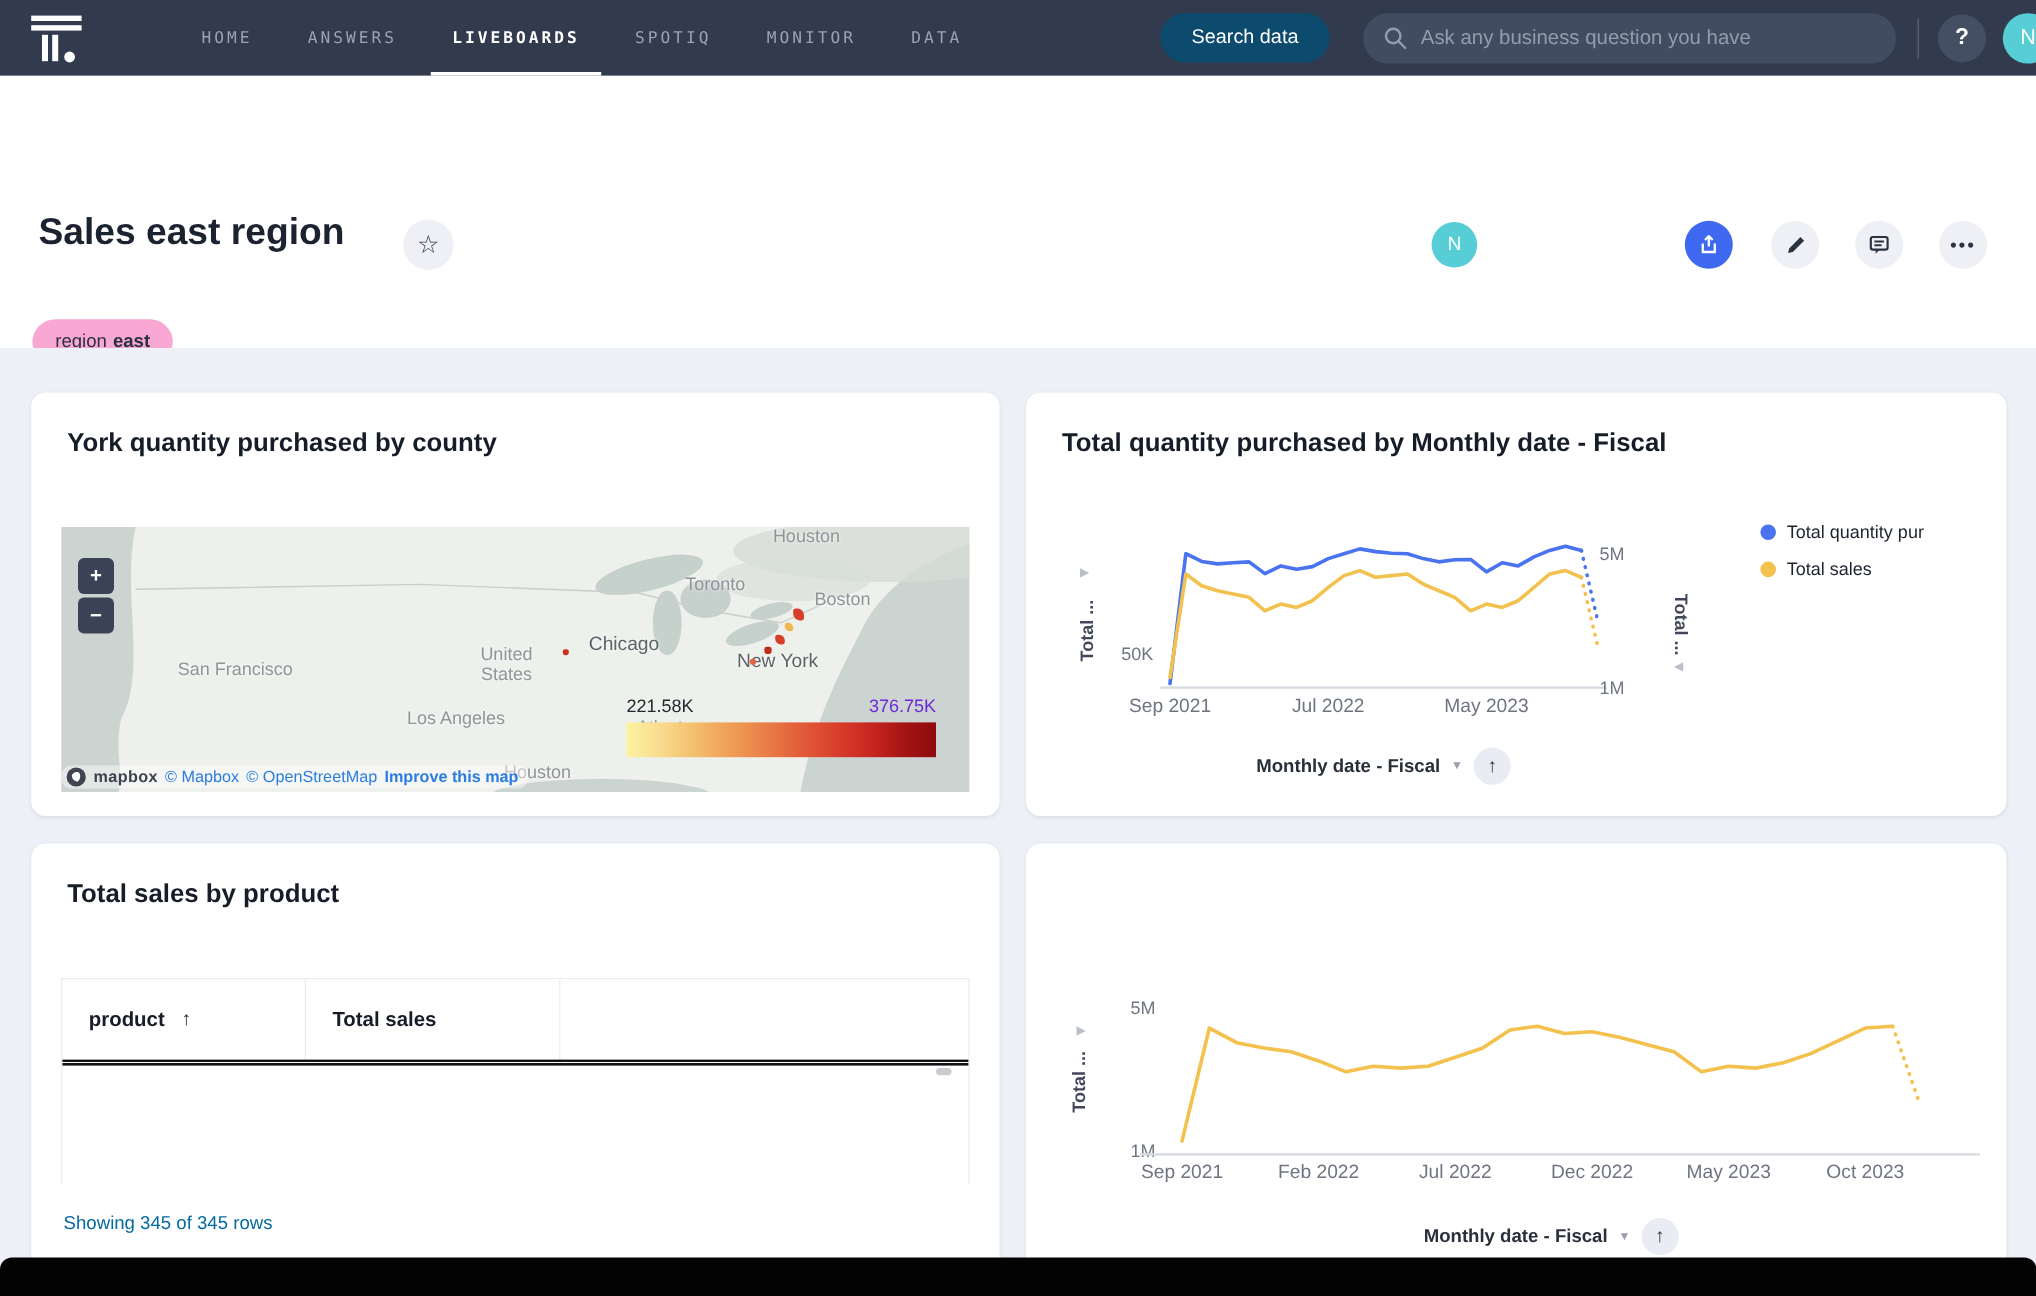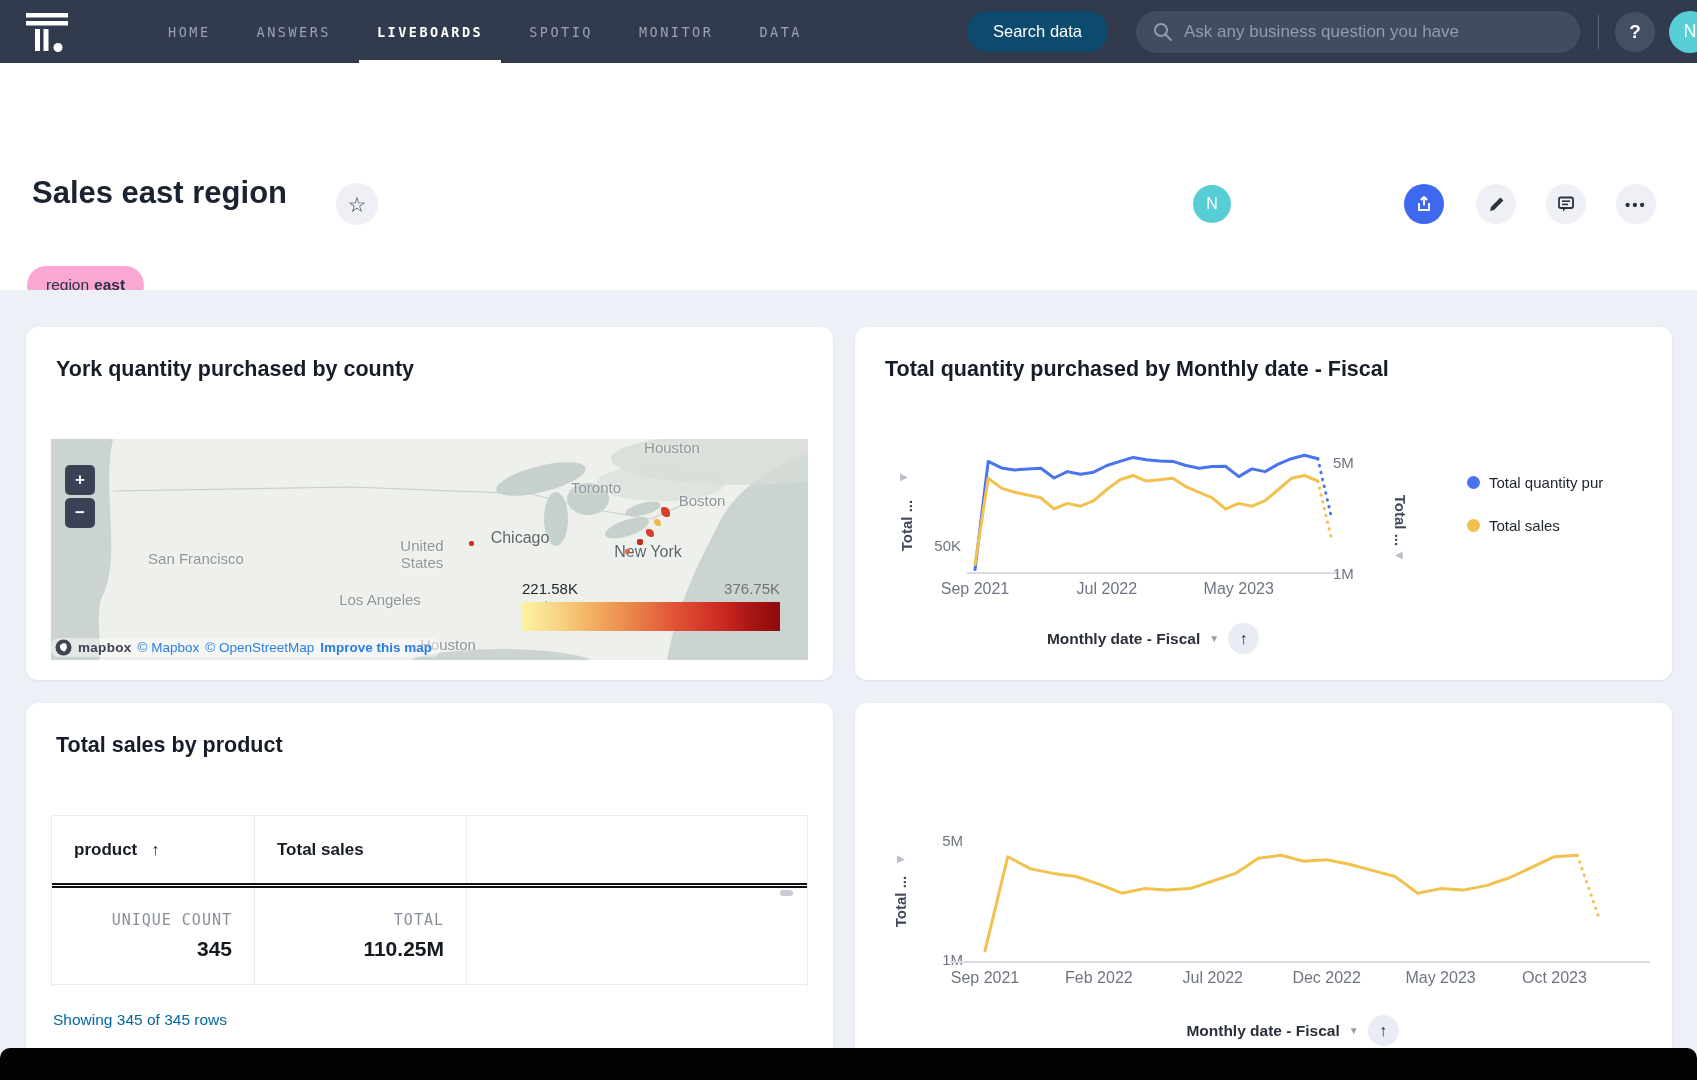--- a/index.html
+++ b/index.html
@@ -57,42 +57,42 @@
 
   
   .mapbox { position:absolute; left:25px; top:112px; width:757px; height:221px; overflow:hidden;
             background:#eef0ec; }
   .map-label { position:absolute; color:#8f9598; font-size:15px; white-space:nowrap; transform:translate(-50%,-50%);
             text-shadow:0 0 3px #fff; }
   .zoom-ctl { position:absolute; left:14px; top:26px; width:30px; display:flex; flex-direction:column; gap:3px; }
   .zoom-btn { width:30px; height:30px; border-radius:5px; background:#3a4356; color:#fff; font-size:17px;
             display:flex; align-items:center; justify-content:center; cursor:pointer; font-weight:bold; }
   .heat-legend-min { position:absolute; left:471px; top:141px; font-size:15px; color:#23282f; }
-  .heat-legend-max { position:absolute; right:28px; top:141px; font-size:15px; color:#737373; }
+  .heat-legend-max { position:absolute; right:28px; top:141px; font-size:15px; color:#6d28d9; }
   .heat-bar { position:absolute; left:471px; top:163px; width:258px; height:29px;
             background:linear-gradient(90deg,#fdf3a3,#f9dd90,#f5c473,#f0a85d,#ec8c4d,#e66f41,#df5236,#d63a2a,#c4251e,#a31413,#8e0b0e); }
   .attrib { position:absolute; left:0px; bottom:3px; display:flex; align-items:center; gap:6px;
             font-size:13.5px; background:rgba(255,255,255,.45); padding:1px 8px 1px 4px; border-radius:8px; }
   .attrib .brand { font-weight:bold; color:#3c434e; letter-spacing:.3px; }
   .attrib a { color:#2a7de1; text-decoration:none; }
   .attrib .improve { font-weight:bold; color:#2a7de1; }
   .marker { position:absolute; border-radius:2px; }
 
   
   .plot-svg { position:absolute; overflow:visible; }
   .xtick { position:absolute; top:0; transform:translateX(-50%); white-space:nowrap;
            font-size:16px; color:#6f7580; }
   .tickbox { position:absolute; height:22px; }
   .ytick { position:absolute; font-size:15px; color:#6f7580; text-align:right; width:48px; }
   .yaxis-label { position:absolute; font-size:15px; font-weight:bold; color:#40475a; white-space:nowrap; }
   .rot-ccw { transform:rotate(-90deg); transform-origin:center; }
   .rot-cw { transform:rotate(90deg); transform-origin:center; }
   .axis-arrow { position:absolute; font-size:10px; color:#b9bfc9; }
   .axis-line { position:absolute; height:2px; background:#d8dce2; }
-  .legend { position:absolute; display:flex; flex-direction:column; gap:26px;margin-top:39px; }
+  .legend { position:absolute; display:flex; flex-direction:column; gap:14px; }
   .legend-item { display:flex; align-items:center; gap:9px; font-size:15px; color:#1e242e; cursor:pointer; white-space:nowrap; }
   .legend-dot { width:13px; height:13px; border-radius:50%; flex:0 0 auto; }
   .chart-footer { position:absolute; display:flex; align-items:center; justify-content:center; gap:9px; }
   .chart-footer .lab { font-size:15.5px; font-weight:bold; color:#2a3039; cursor:pointer; }
   .chart-footer .chev { font-size:10px; color:#9aa0ab; cursor:pointer; }
   .sort-up-btn { width:31px; height:31px; border-radius:50%; background:#e9edf3; color:#2b3240;
            display:flex; align-items:center; justify-content:center; font-size:16px; font-weight:bold; cursor:pointer; }
 
   
   .ts-table { position:absolute; left:25px; top:112px; width:757px; height:172px;
@@ -300,31 +300,20 @@
           <span class="sort">↑</span>
         </div>
         <div class="t-cell c2">
           <span class="hlab">Total sales</span>
         </div>
         <div class="t-cell c3"></div>
       </div>
       <div class="black-sep">
         <div class="scroll-dot"></div>
       </div>
-      <div class="t-body">
-        <div class="t-cell c1">
-          <span class="agg-label">UNIQUE COUNT</span>
-          <span class="agg-value">345</span>
-        </div>
-        <div class="t-cell c2">
-          <span class="agg-label">TOTAL</span>
-          <span class="agg-value">110.25M</span>
-        </div>
-        <div class="t-cell c3"></div>
-      </div>
     </div>
 
     <div class="rows-footer">Showing 345 of 345 rows</div>
   </div>
 
   <div class="card" style="left:855px; top:703px; width:817px; height:377px;">
 
     <span class="axis-arrow" style="left:42px; top:150px;">▶</span>
     <div class="yaxis-label rot-ccw" style="left:0px; top:190px; width:90px; text-align:center;">Total ...</div>
     <div class="ytick" style="left:60px; top:129px;">5M</div>

